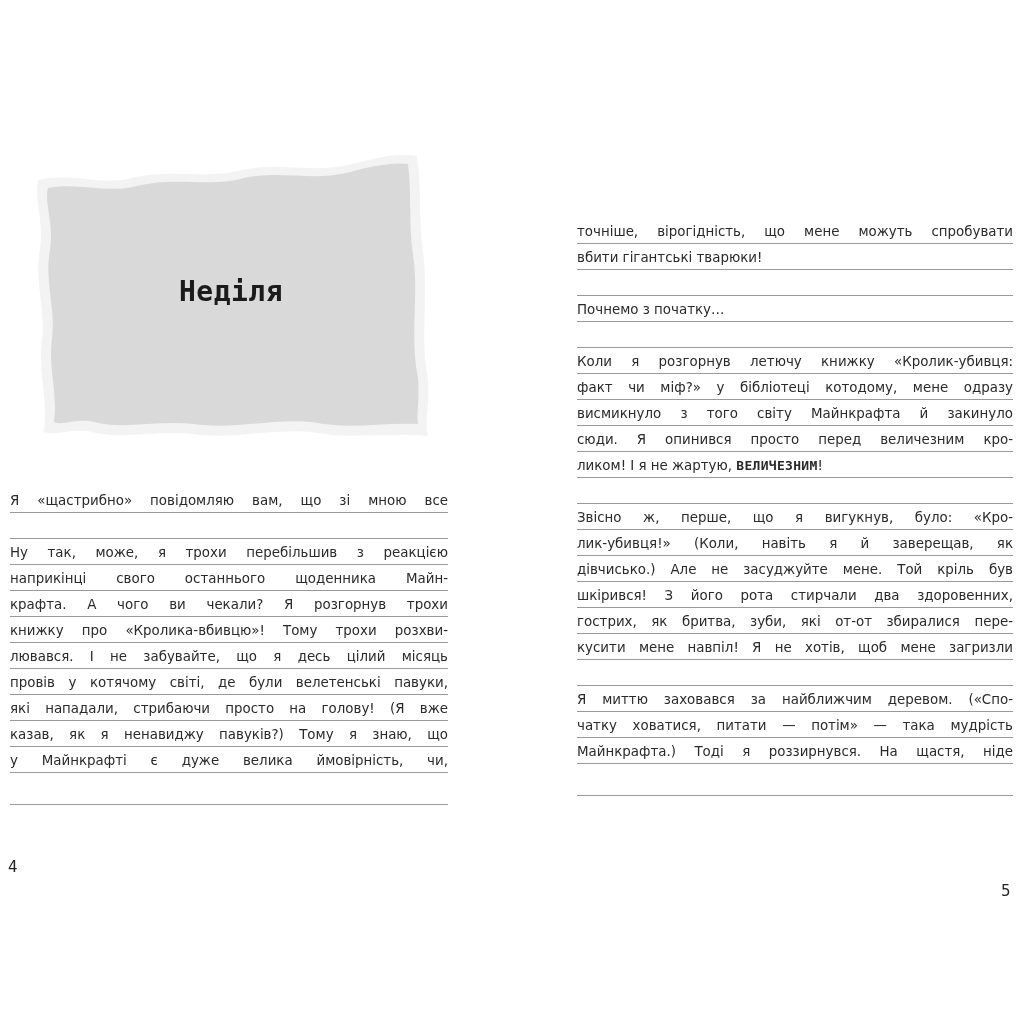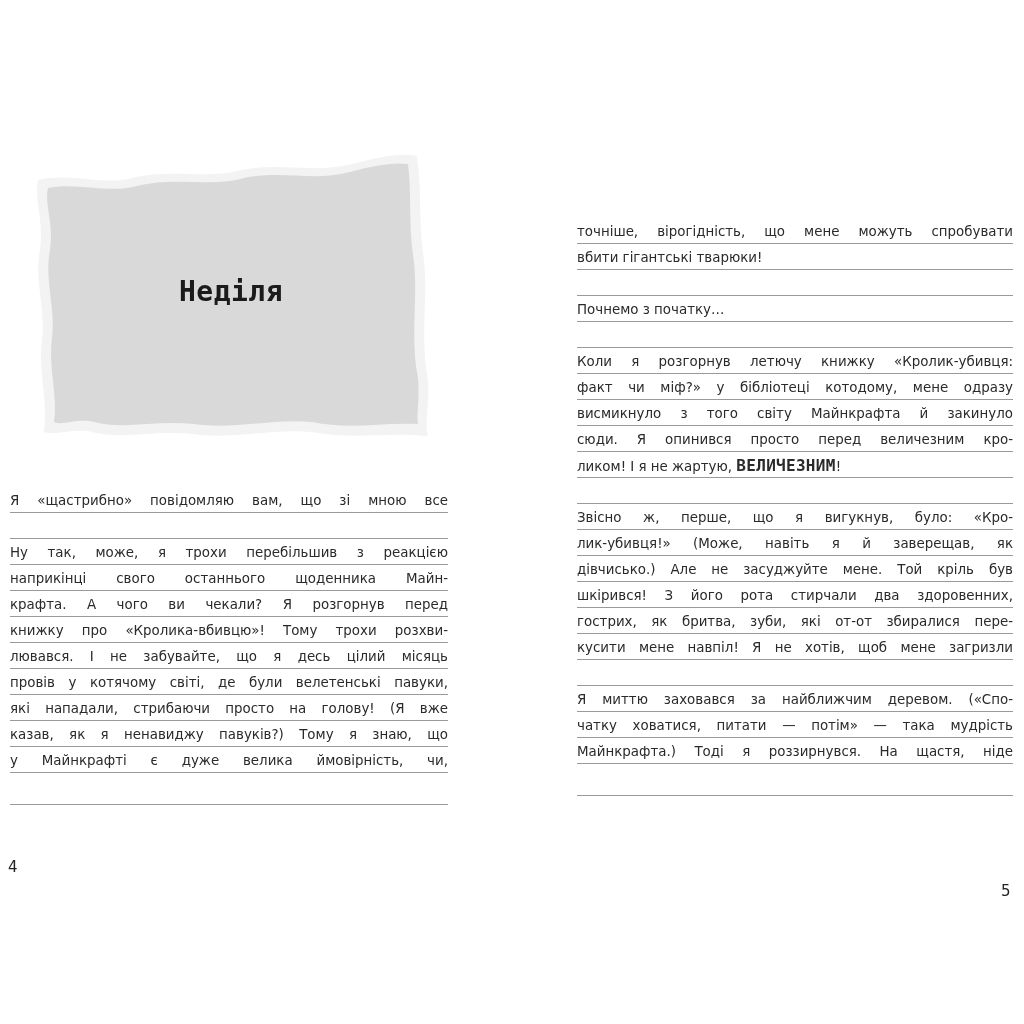--- a/index.html
+++ b/index.html
@@ -19,21 +19,21 @@
     .lines { position: absolute; }
     .left .lines { left: 10px; top: 487px; width: 438px; }
     .right .lines { left: 65px; top: 194px; width: 436px; }
     .line {
       height: 26px; box-sizing: border-box; border-bottom: 1.3px solid #9a9a9a;
       font-size: 13.4px; line-height: 26px; white-space: nowrap; overflow: visible;
       padding-top: 1px;
     }
     .line.just { text-align: justify; text-align-last: justify; }
     .line.empty { }
-    .shout { font-family: "DejaVu Sans Mono", monospace; font-weight: bold; font-size: 16px; letter-spacing: 0.3px; }
+    .shout { font-family: "DejaVu Sans Mono", monospace; font-weight: bold; font-size: 13px; letter-spacing: 0.3px; }
     .page-num { position: absolute; top: 858px; font-size: 15px; font-family: "DejaVu Sans", sans-serif; color: #222; }
     .left .page-num { left: 8px; }
     .right .page-num { left: 489px; }
   </style>
 </head>
 <body>
 
 <div class="page left">
   <div class="title-card">
     <svg width="398" height="290" viewBox="0 0 398 290">
@@ -41,21 +41,21 @@
       <path d="M16,38 C45,32 75,44 105,36 C145,26 175,38 212,28 C250,20 282,32 318,22 C340,16 360,12 376,14 C380,45 376,75 382,112 C386,150 378,188 386,228 C388,250 384,264 386,274 C350,272 318,280 280,272 C242,268 202,280 162,274 C124,270 92,280 62,272 C44,268 30,276 22,272 C26,245 16,218 20,188 C24,158 12,130 18,100 C22,72 12,54 16,38 Z" fill="#d9d9d9"></path>
     </svg>
     <div class="title-text">Неділя</div>
   </div>
 
   <div class="lines">
     <div class="line just">Я «щастрибно» повідомляю вам, що зі мною все</div>
     <div class="line empty"></div>
     <div class="line just">Ну так, може, я трохи перебільшив з реакцією</div>
     <div class="line just">наприкінці свого останнього щоденника Майн-</div>
-    <div class="line just">крафта. А чого ви чекали? Я розгорнув перед</div>
+    <div class="line just">крафта. А чого ви чекали? Я розгорнув трохи</div>
     <div class="line just">книжку про «Кролика-вбивцю»! Тому трохи розхви-</div>
     <div class="line just">лювався. І не забувайте, що я десь цілий місяць</div>
     <div class="line just">провів у котячому світі, де були велетенські павуки,</div>
     <div class="line just">які нападали, стрибаючи просто на голову! (Я вже</div>
     <div class="line just">казав, як я ненавиджу павуків?) Тому я знаю, що</div>
     <div class="line just">у Майнкрафті є дуже велика ймовірність, чи,</div>
     <div class="line empty" style="height:32px"></div>
   </div>
 
   <div class="page-num">4</div>
@@ -68,21 +68,21 @@
     <div class="line empty"></div>
     <div class="line">Почнемо з початку…</div>
     <div class="line empty"></div>
     <div class="line just">Коли я розгорнув летючу книжку «Кролик-убивця:</div>
     <div class="line just">факт чи міф?» у бібліотеці котодому, мене одразу</div>
     <div class="line just">висмикнуло з того світу Майнкрафта й закинуло</div>
     <div class="line just">сюди. Я опинився просто перед величезним кро-</div>
     <div class="line"><span>ликом! І я не жартую, </span><span class="shout">ВЕЛИЧЕЗНИМ</span><span>!</span></div>
     <div class="line empty"></div>
     <div class="line just">Звісно ж, перше, що я вигукнув, було: «Кро-</div>
-    <div class="line just">лик-убивця!» (Може, навіть я й заверещав, як</div>
+    <div class="line just">лик-убивця!» (Коли, навіть я й заверещав, як</div>
     <div class="line just">дівчисько.) Але не засуджуйте мене. Той кріль був</div>
     <div class="line just">шкірився! З його рота стирчали два здоровенних,</div>
     <div class="line just">гострих, як бритва, зуби, які от-от збиралися пере-</div>
     <div class="line just">кусити мене навпіл! Я не хотів, щоб мене загризли</div>
     <div class="line empty"></div>
     <div class="line just">Я миттю заховався за найближчим деревом. («Спо-</div>
     <div class="line just">чатку ховатися, питати — потім» — така мудрість</div>
     <div class="line just">Майнкрафта.) Тоді я роззирнувся. На щастя, ніде</div>
     <div class="line empty" style="height:32px"></div>
   </div>

